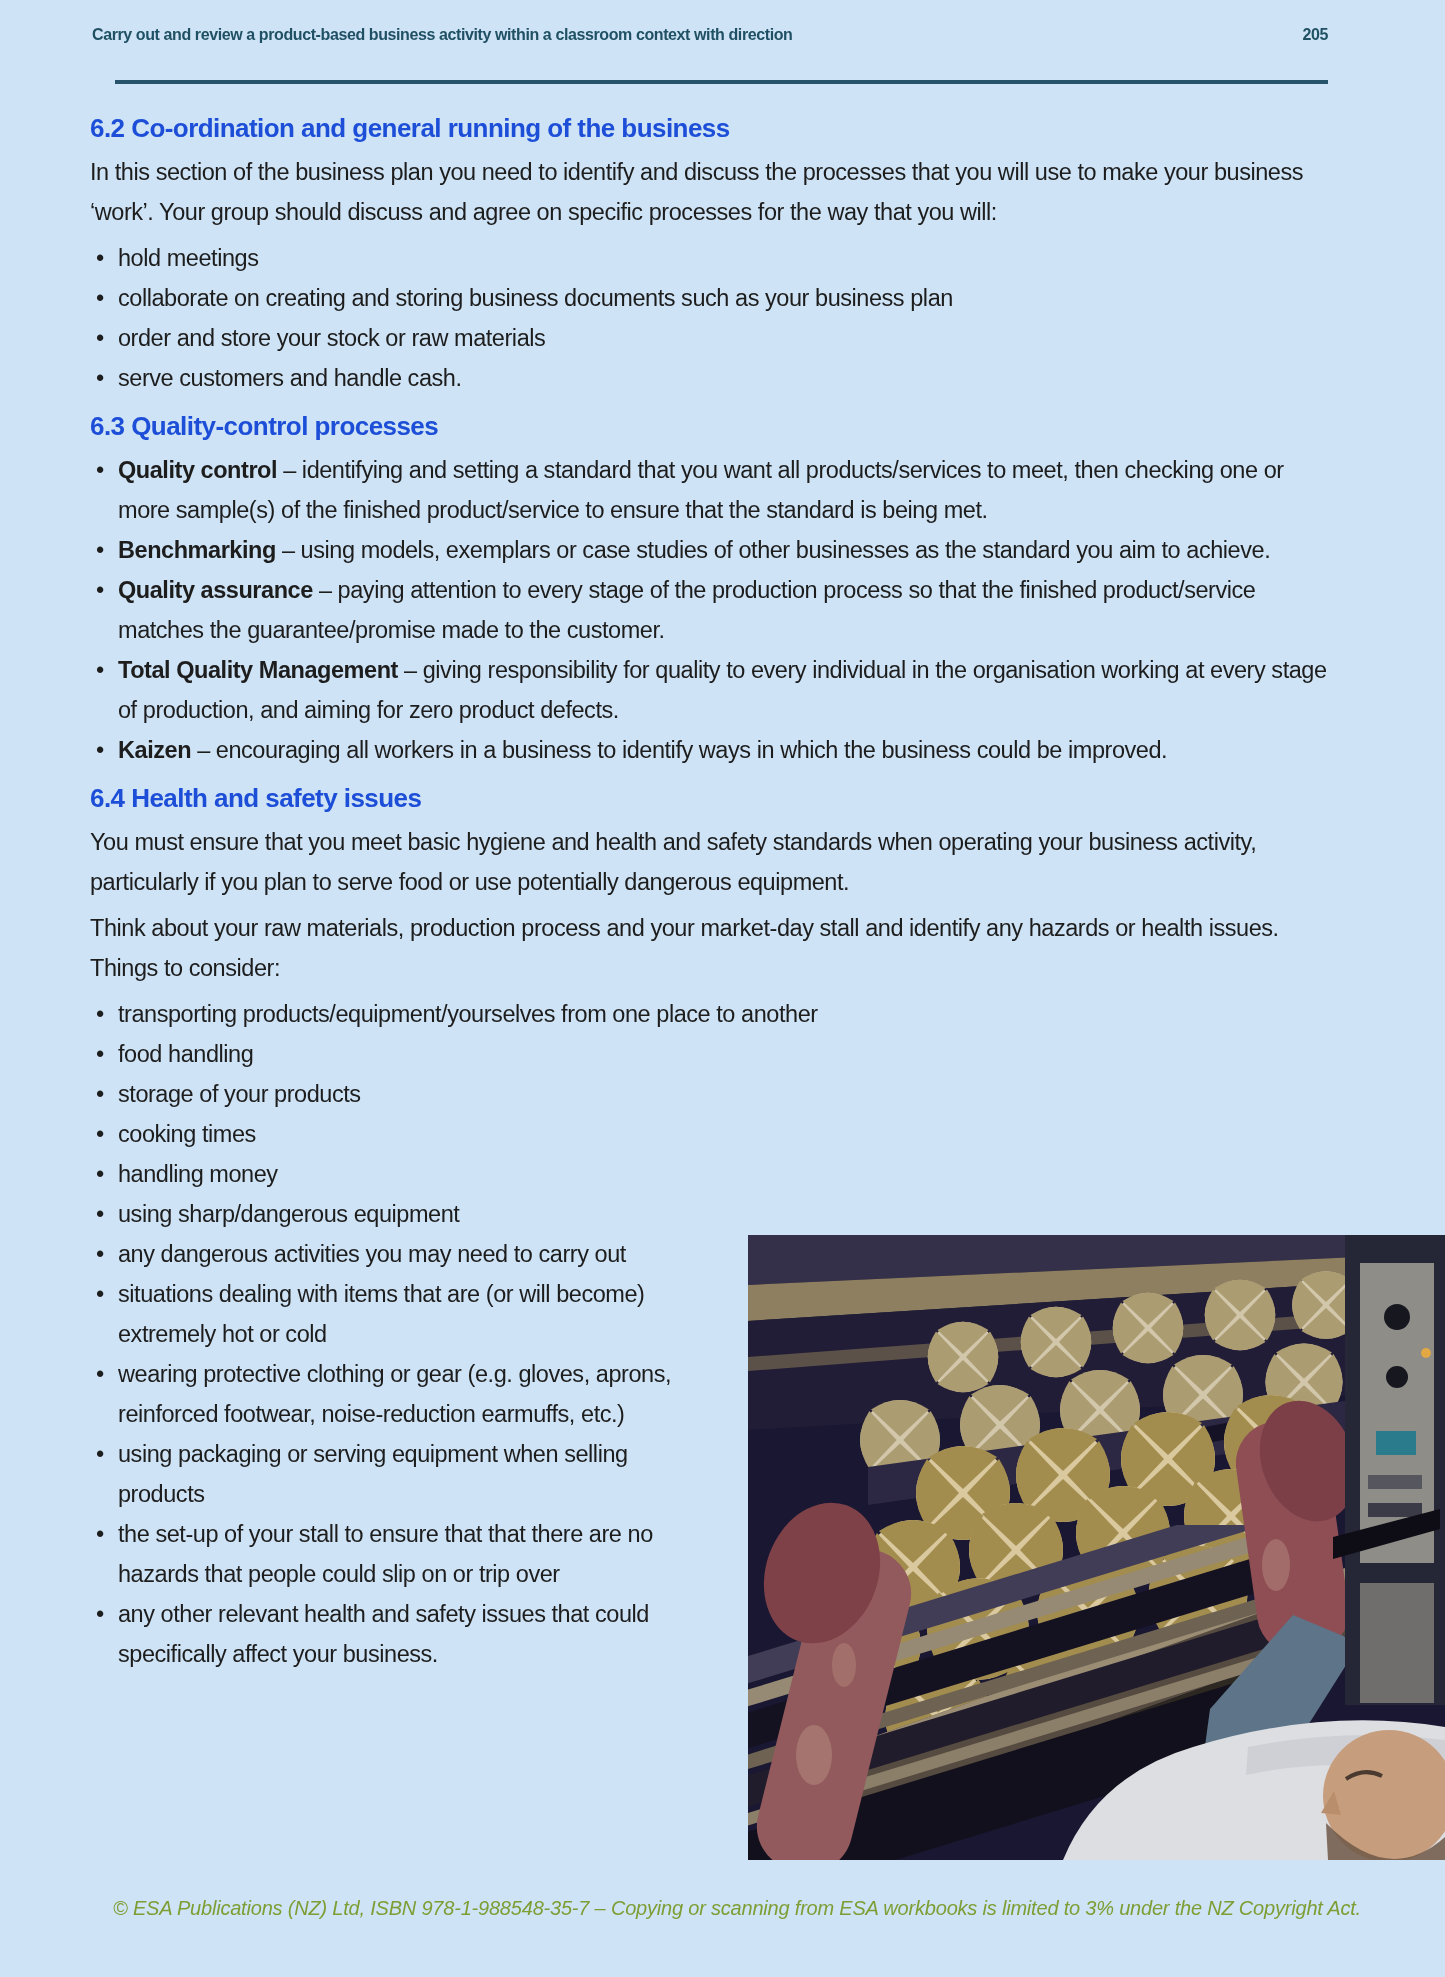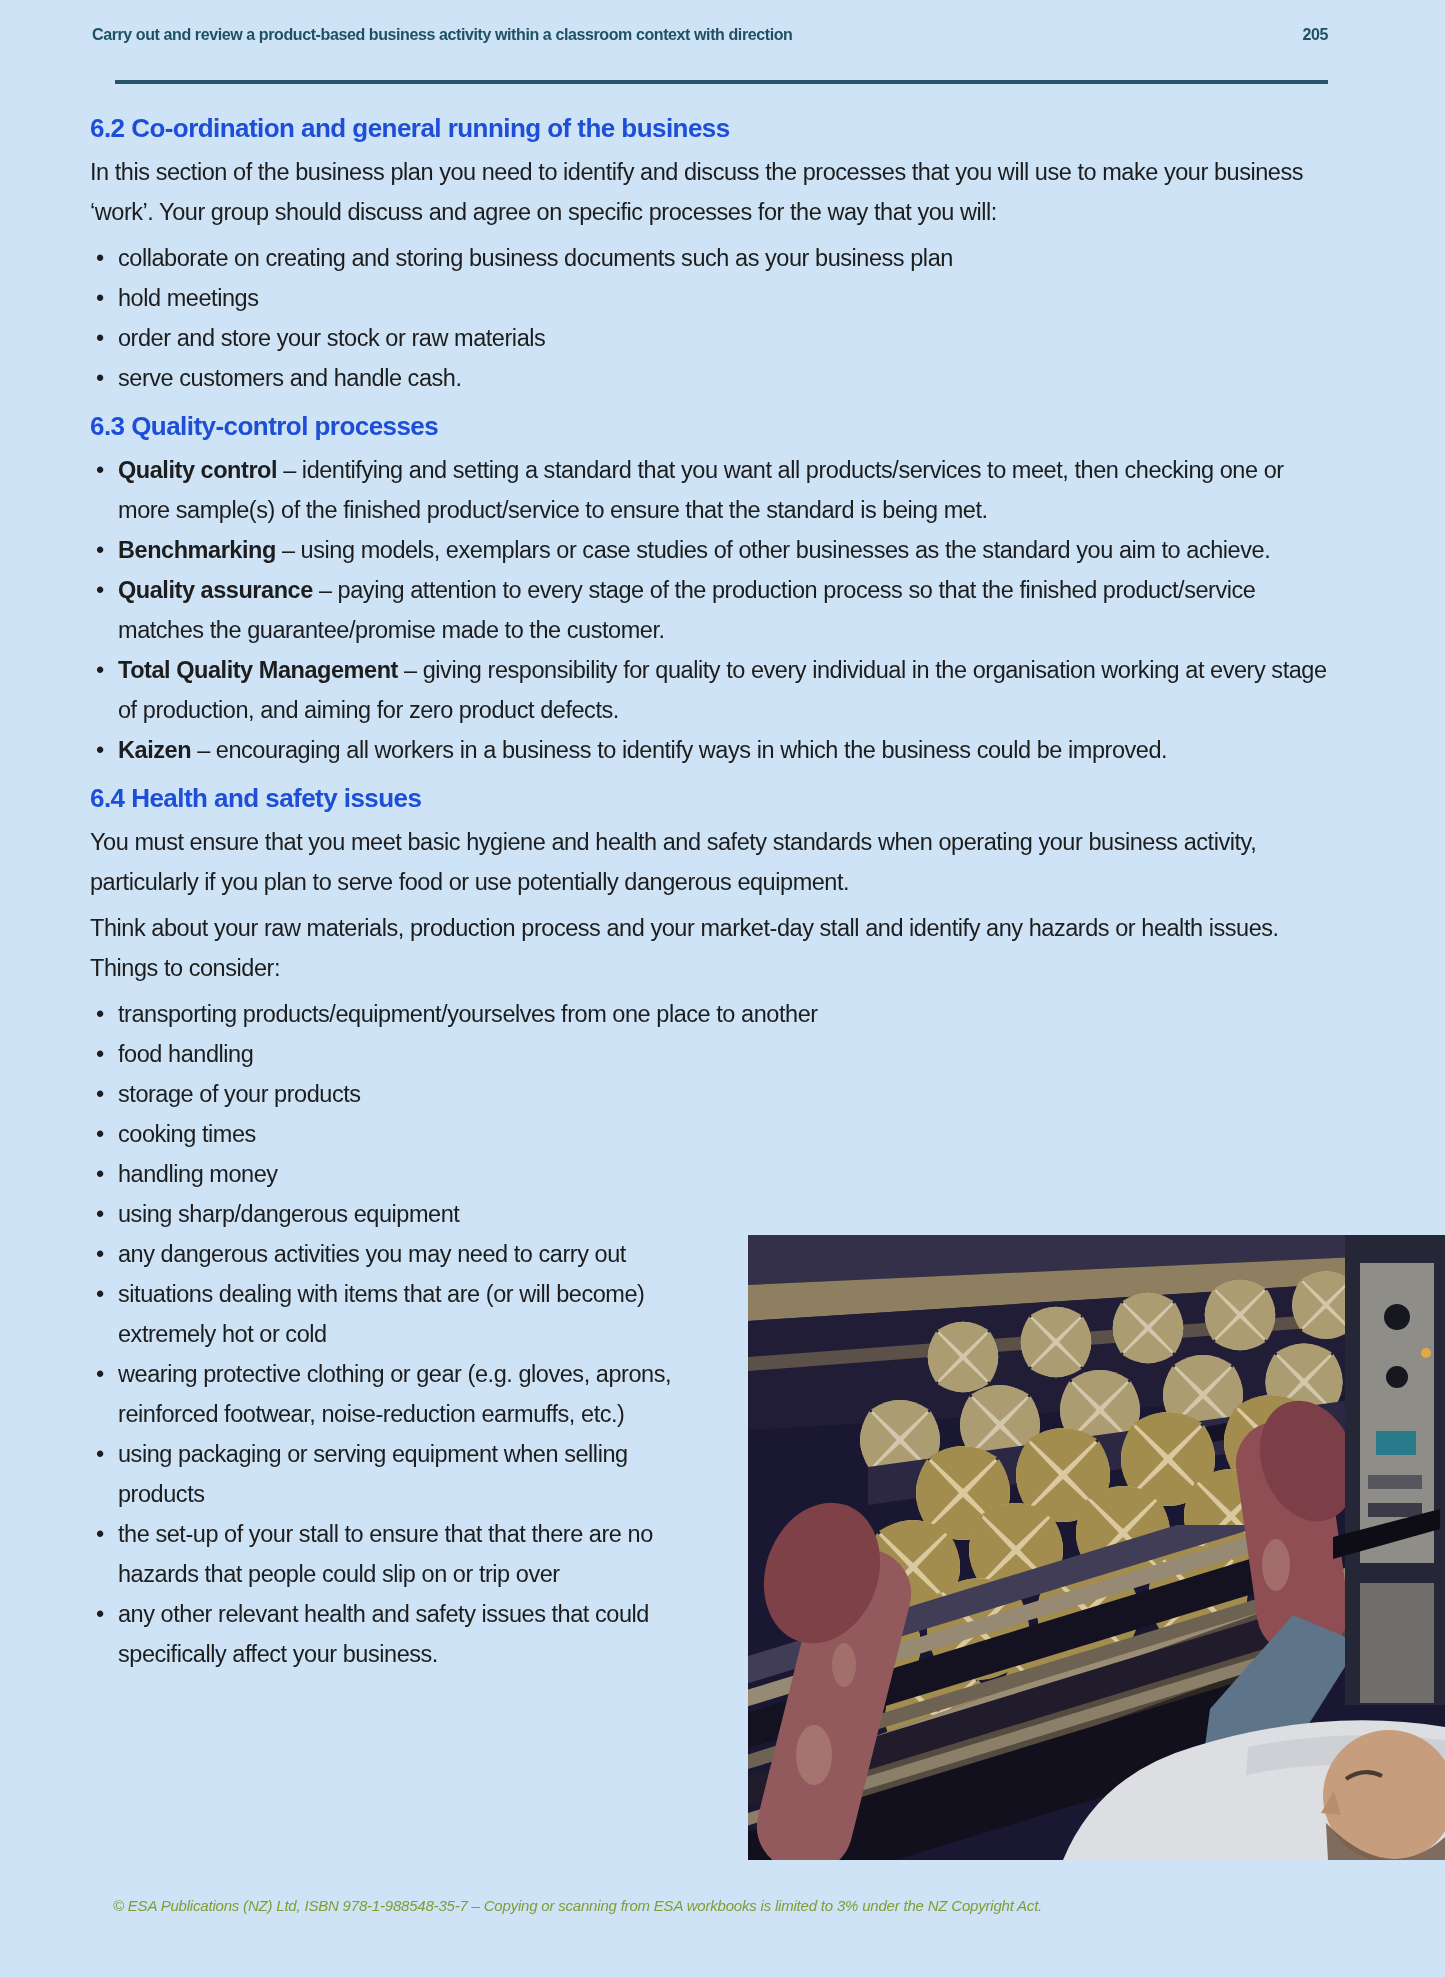--- a/index.html
+++ b/index.html
@@ -30,41 +30,41 @@
   .content li{position:relative;padding-left:28px;}
   .content li::before{content:"\2022";position:absolute;left:6px;top:0;}
   .content li b{font-weight:bold;text-align:center;}
   .wraplist li.narrow{max-width:588px;}
   figure.photo{
     position:absolute;left:748px;top:1235px;width:697px;height:625px;margin:0;
     overflow:hidden;
   }
   .ftr{
     position:absolute;left:113px;top:1897px;width:1260px;
-    font-size:15px;font-style:italic;color:#7e9e35;letter-spacing:-0.2px;
+    font-size:20px;font-style:italic;color:#7e9e35;letter-spacing:-0.2px;
   }
 </style>
 </head>
 <body>
 
 <div class="page">
 
   <div class="hdr">
     <span class="t">Carry out and review a product-based business activity within a classroom context with direction</span>
     <span class="num">205</span>
   </div>
   <div class="rule"></div>
 
   <div class="content">
 
     <h2>6.2 Co-ordination and general running of the business</h2>
     <p>In this section of the business plan you need to identify and discuss the processes that you will use to make your business ‘work’. Your group should discuss and agree on specific processes for the way that you will:</p>
     <ul>
+        <li>hold meetings</li>
         <li>collaborate on creating and storing business documents such as your business plan</li>
-        <li>hold meetings</li>
         <li>order and store your stock or raw materials</li>
         <li>serve customers and handle cash.</li>
       </ul>
 
     <h2>6.3 Quality-control processes</h2>
     <ul>
         <li><b>Quality control</b> – identifying and setting a standard that you want all products/services to meet, then checking one or more sample(s) of the finished product/service to ensure that the standard is being met.</li>
         <li><b>Benchmarking</b> – using models, exemplars or case studies of other businesses as the standard you aim to achieve.</li>
         <li><b>Quality assurance</b> – paying attention to every stage of the production process so that the finished product/service matches the guarantee/promise made to the customer.</li>
         <li><b>Total Quality Management</b> – giving responsibility for quality to every individual in the organisation working at every stage of production, and aiming for zero product defects.</li>

